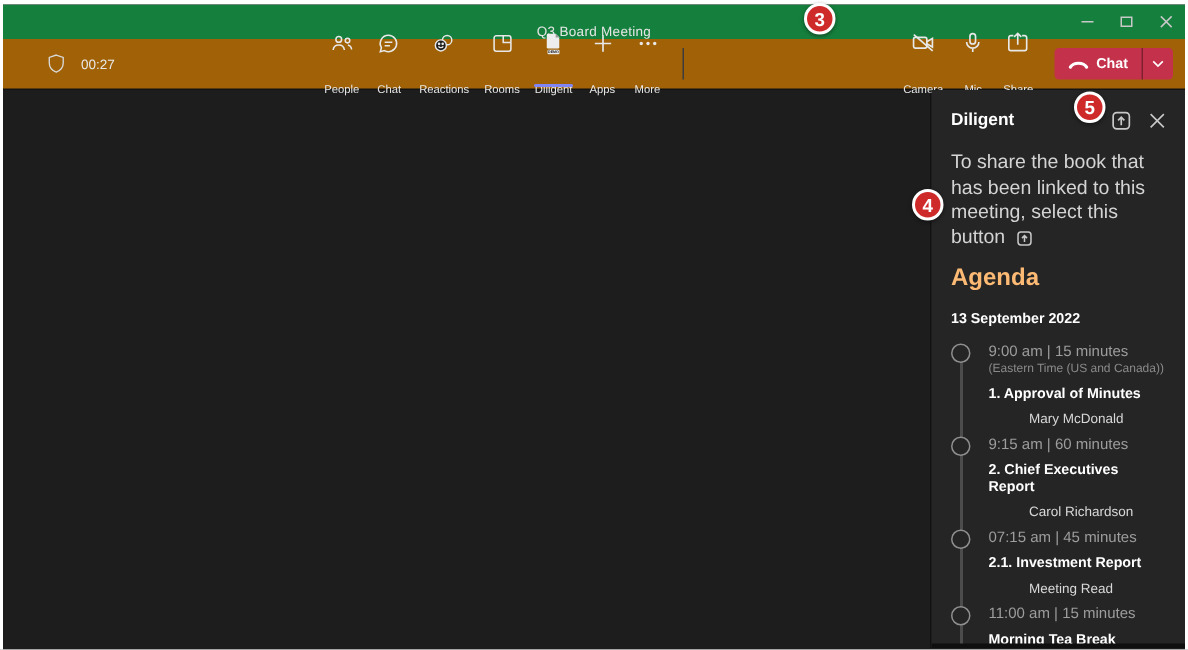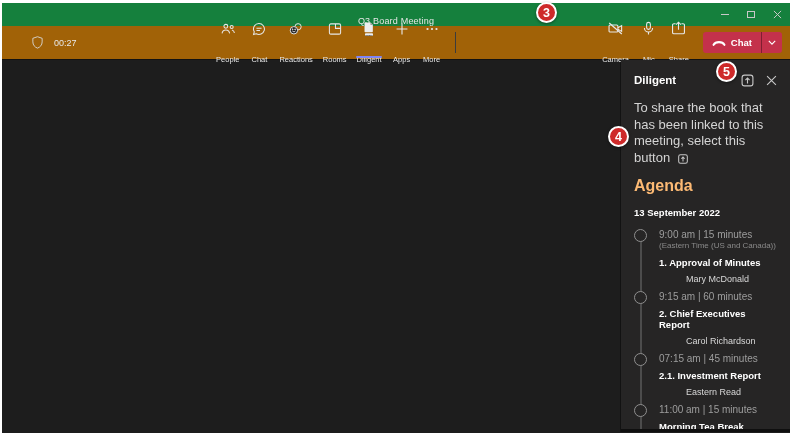--- a/index.html
+++ b/index.html
@@ -282,21 +282,21 @@
             <div class="agenda-item">
               <span class="dot"></span>
               <div class="ai-time">9:15 am  |  60 minutes</div>
               <div class="ai-title">2. Chief Executives Report</div>
               <div class="ai-presenter">Carol Richardson</div>
             </div>
             <div class="agenda-item">
               <span class="dot"></span>
               <div class="ai-time">07:15 am  |  45 minutes</div>
               <div class="ai-title">2.1. Investment Report</div>
-              <div class="ai-presenter">Eastern Read</div>
+              <div class="ai-presenter">Meeting Read</div>
             </div>
             <div class="agenda-item no-presenter">
               <span class="dot"></span>
               <div class="ai-time">11:00 am  |  15 minutes</div>
               <div class="ai-title">Morning Tea Break</div>
             </div>
             <div class="agenda-item">
               <span class="dot"></span>
               <div class="ai-time">11:15 am  |  60 minutes</div>
             </div>

